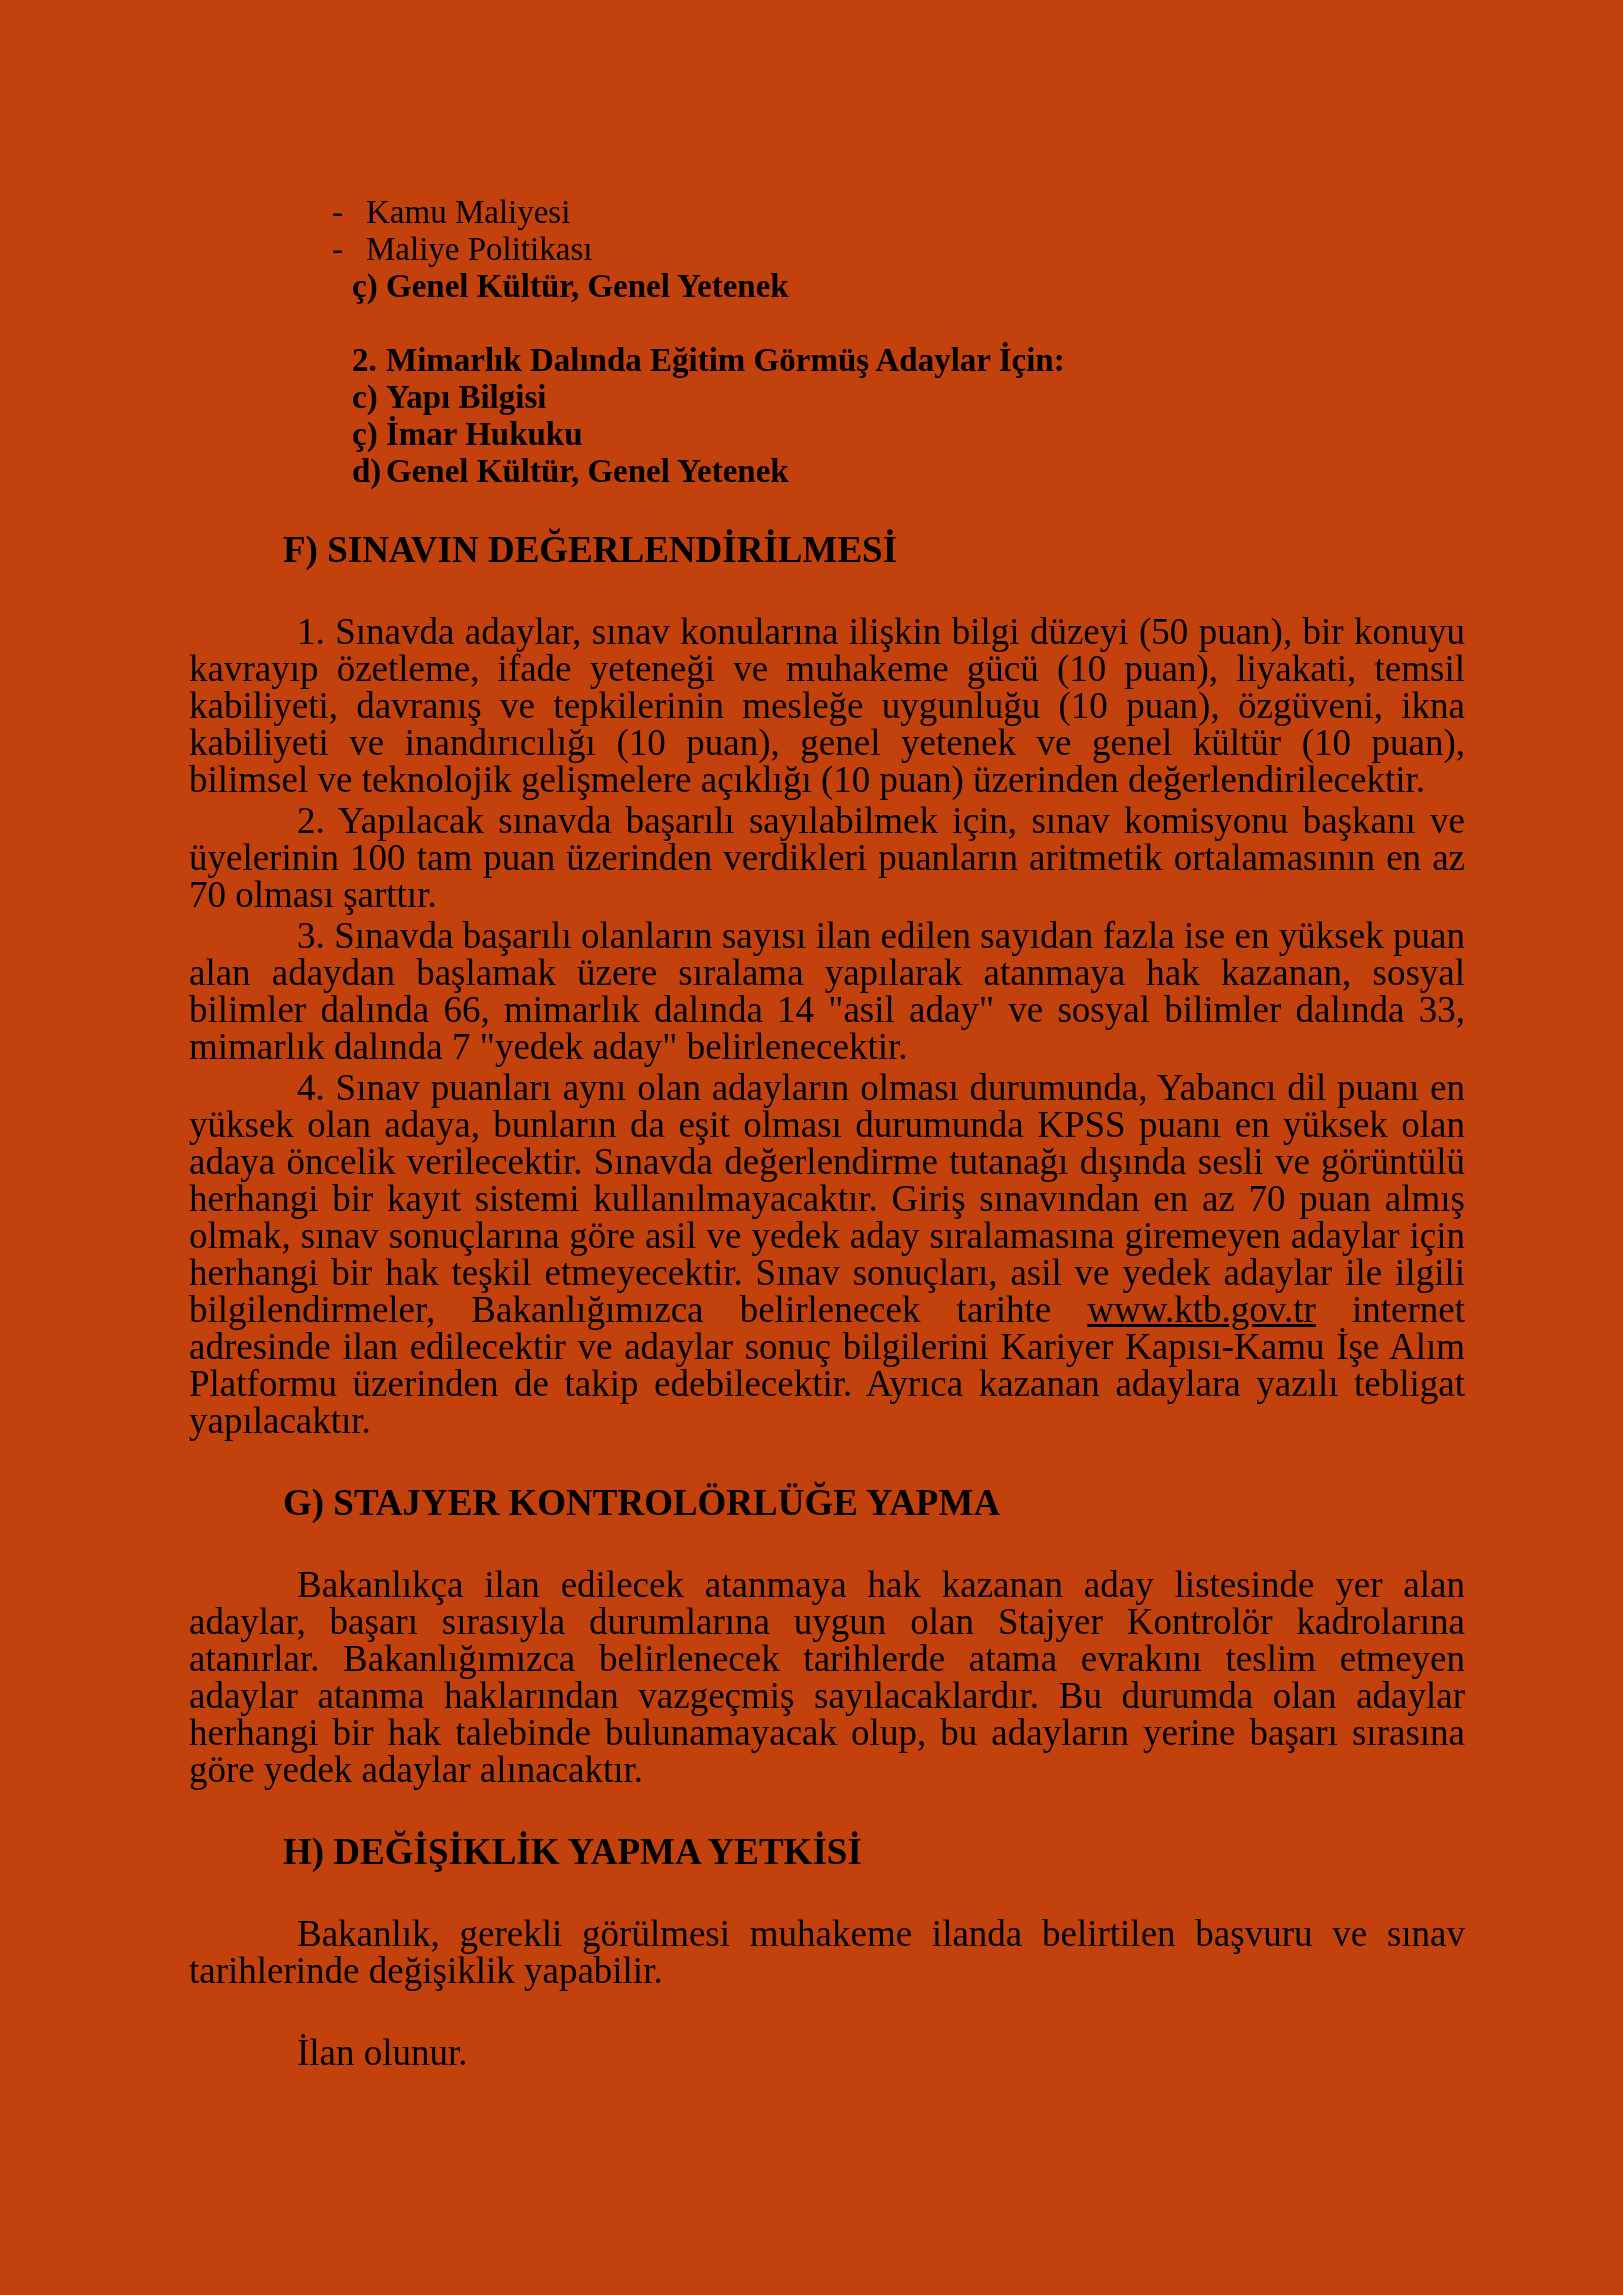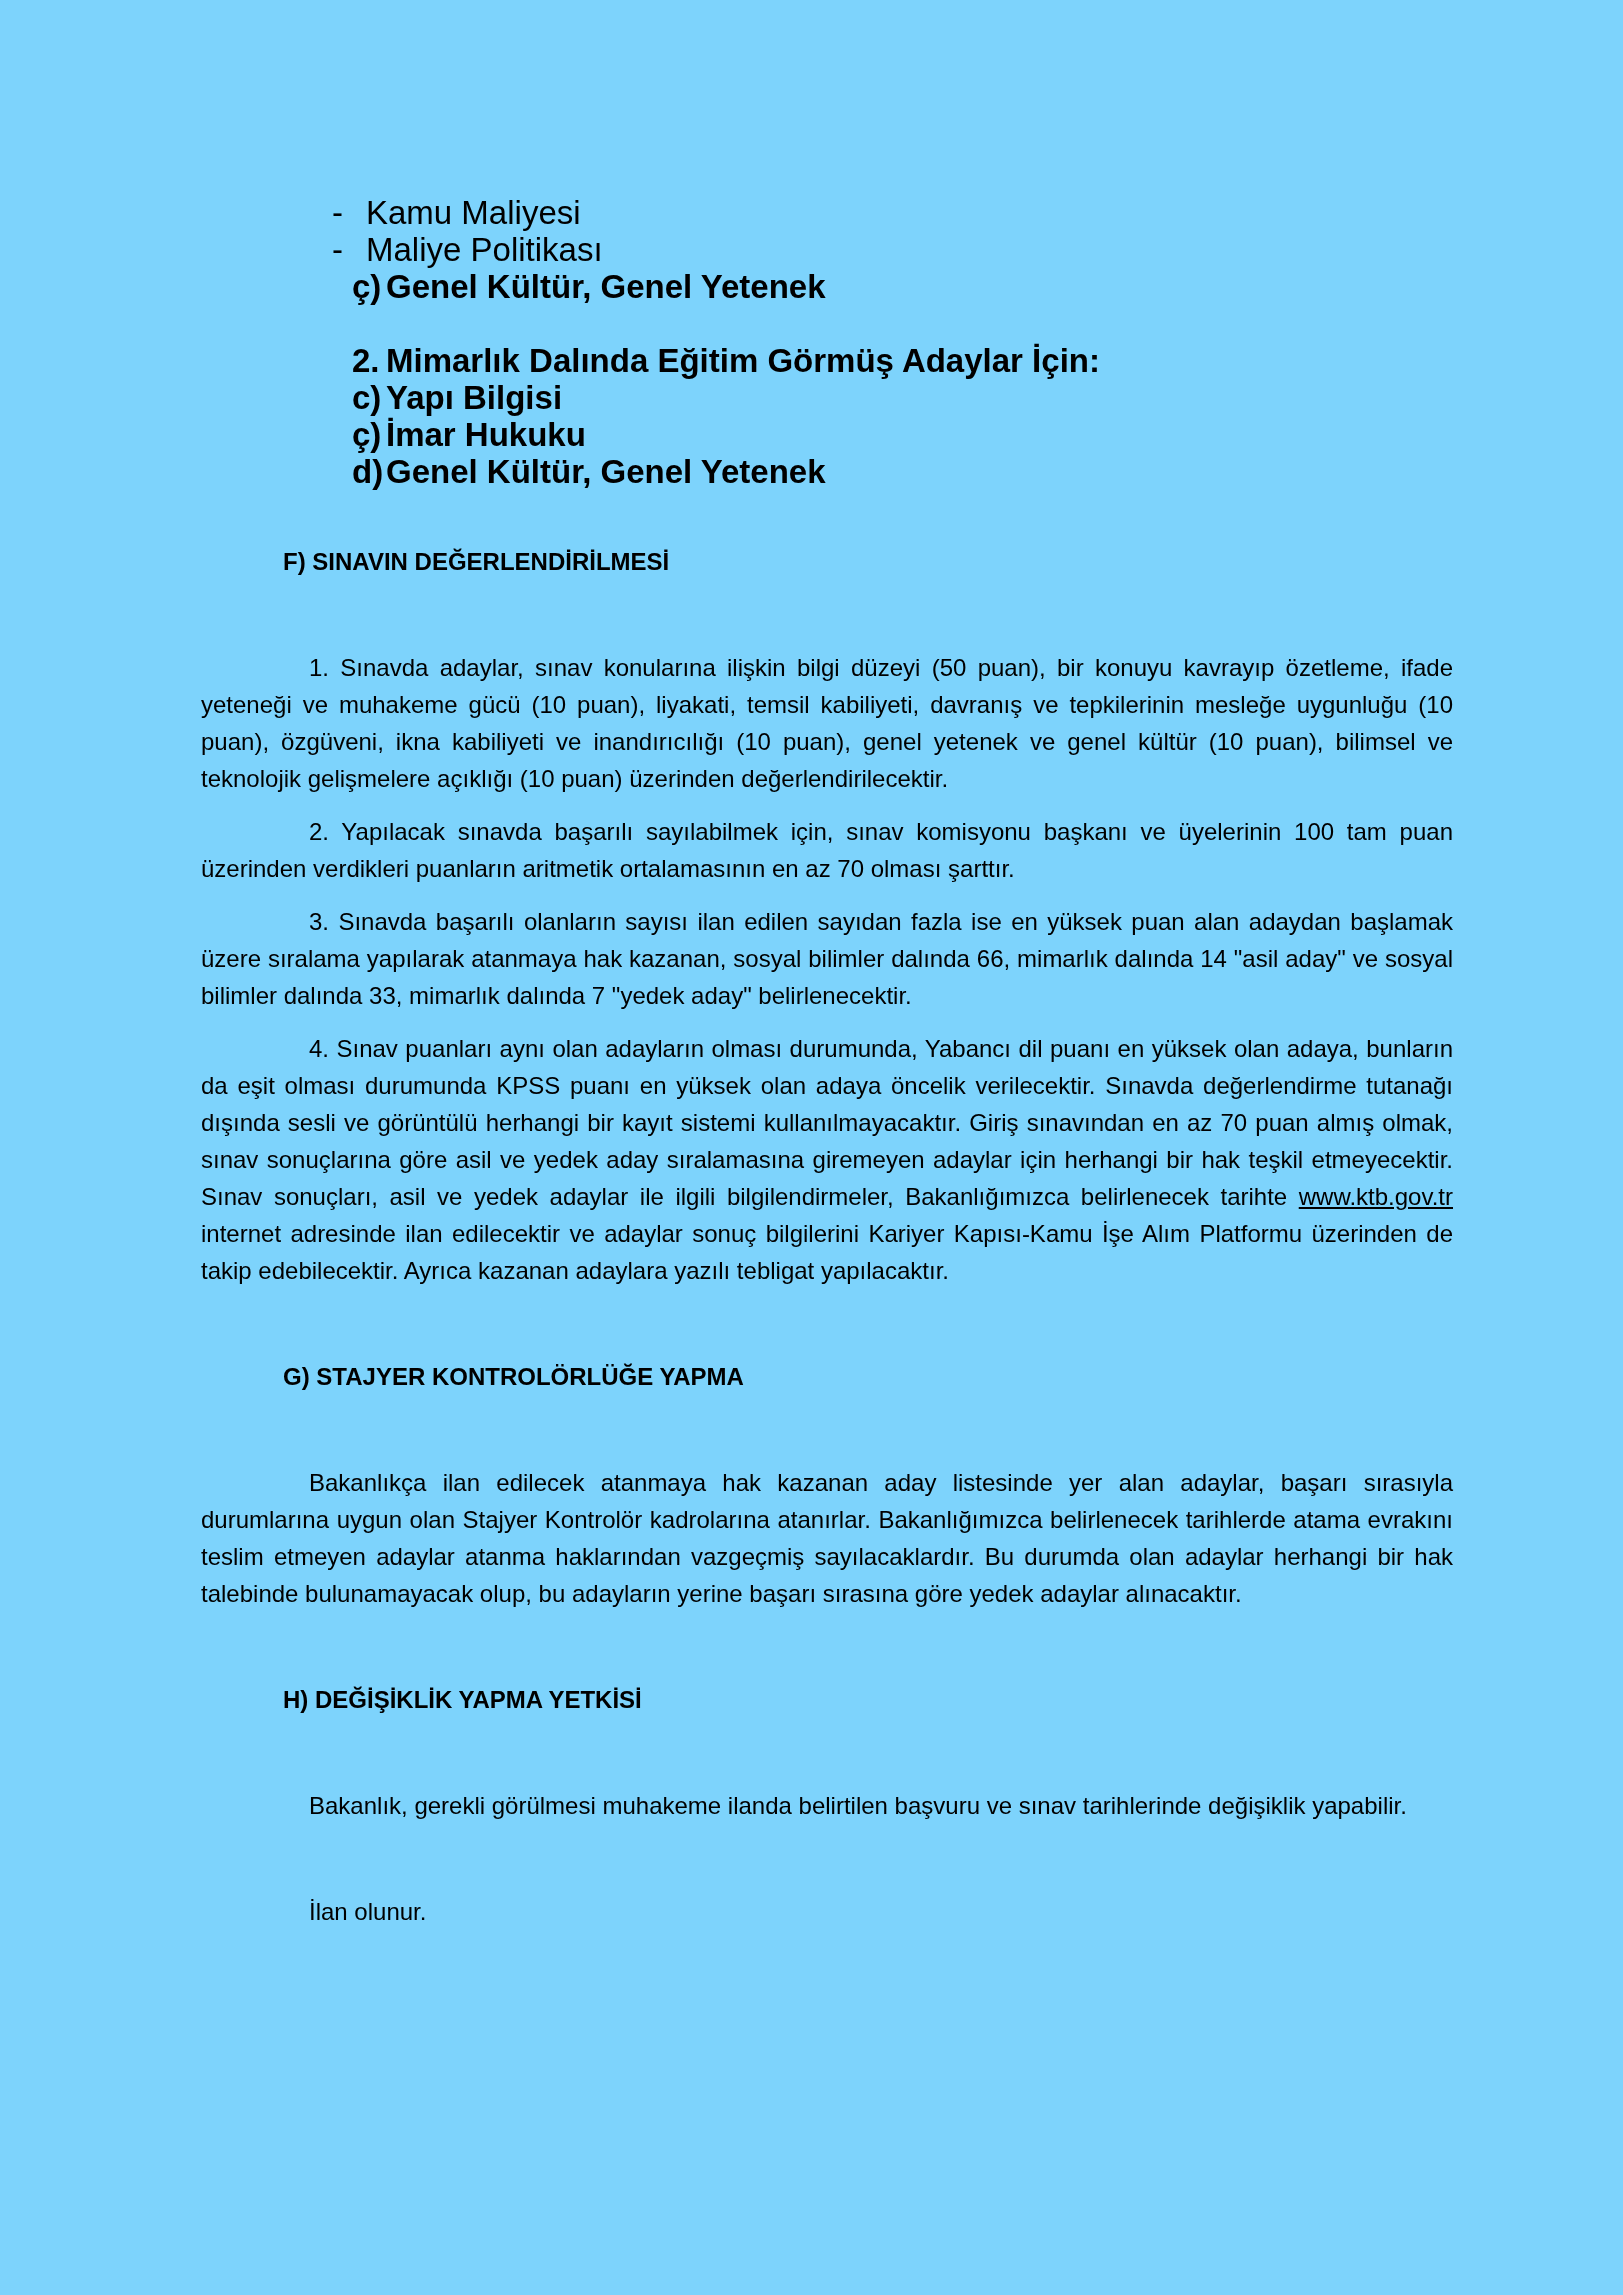--- a/index.html
+++ b/index.html
@@ -1,33 +1,33 @@
 <!DOCTYPE html>
 <html style="font-size:10.5px"><head>
 <meta charset="utf-8">
 <style>
   * { box-sizing: border-box; }
   html, body { margin: 0; padding: 0; background: #ffffff; }
   .page {
     position: relative;
     width: 1623px;
     height: 2295px;
-    background: #7dd3fc;
+    background: #c2410c;
     color: #000000;
-    font-family: Liberation Sans, sans-serif;
+    font-family: Liberation Serif, serif;
     font-size: 33px;
     line-height: 37px;
   }
   .content {
     position: absolute;
     left: 185px;
     top: 194px;
     width: 1284px;
   }
-  p, h2 { margin: 16px; padding: 0; font-size: 24px; line-height: 37px; }
+  p, h2 { margin: 4px; padding: 0; font-size: 37px; line-height: 37px; }
   .gap { height: 37px; }
   .list { margin-left: 147px; }
   .line { white-space: nowrap; }
   .marker { display: inline-block; width: 34px; }
   .bold { font-weight: bold; margin-left: 20px; }
   .heading { font-weight: bold; margin-left: 98px; }
   .para { text-align: justify; text-indent: 108px; }
   .ulink { text-decoration: underline; }
   .closing { text-indent: 108px; }
 </style>

